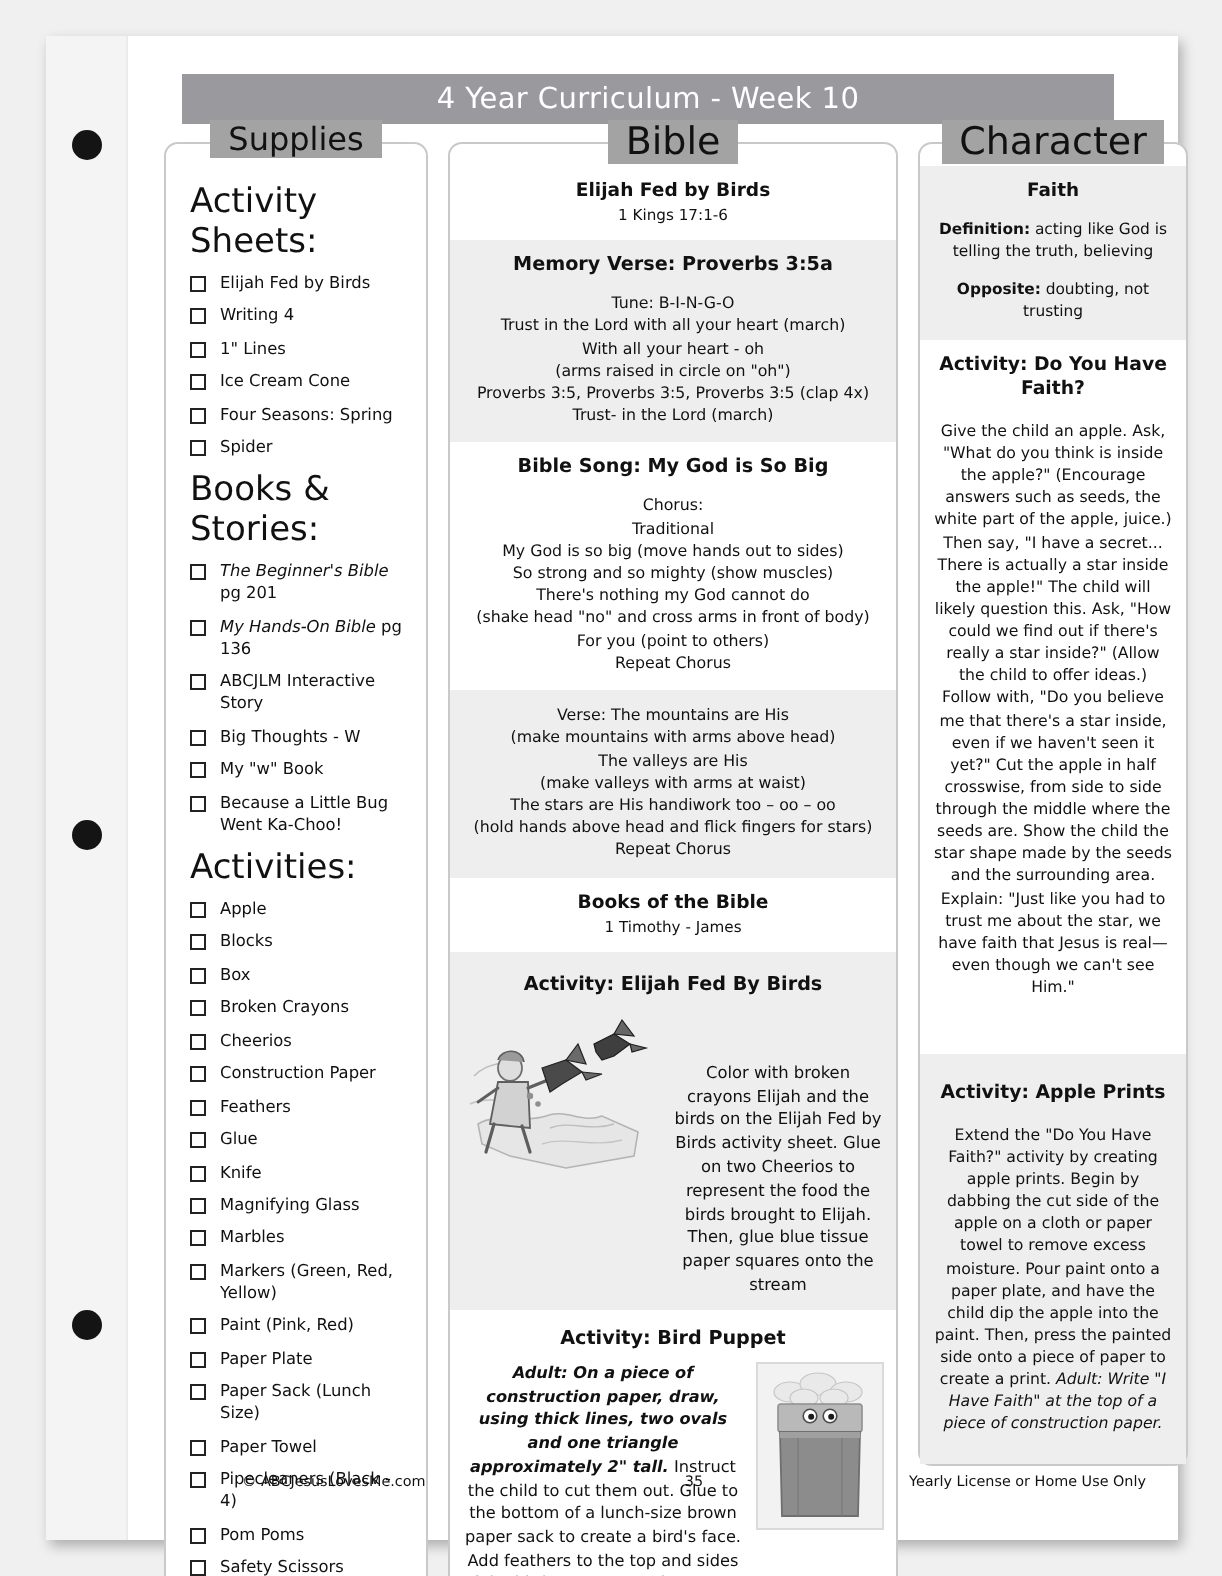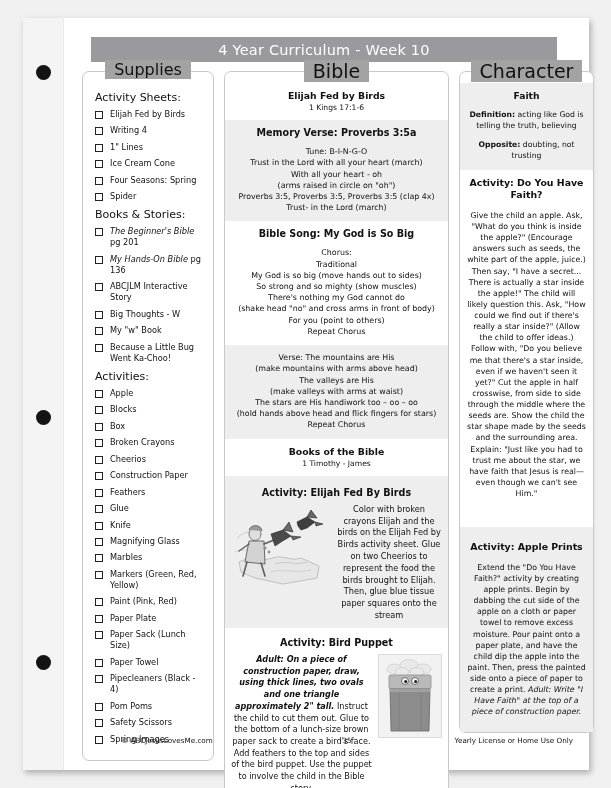--- a/index.html
+++ b/index.html
@@ -56,21 +56,21 @@
     pointer-events:none;
   }
   .legend span{
     background:#a3a3a3;padding:0 9px;font-size:16px;color:#111;
   }
   .legend.big span{font-size:19px;}
 
   .box-inner{padding:17px 9px 10px 9px;}
 
   
-  .sup-h{font-size:11px;margin:6px 0 5px 3px;color:#111;}
+  .sup-h{font-size:17px;margin:6px 0 5px 3px;color:#111;}
   .sup-h.first{margin-top:2px;}
   .sup-li{display:flex;align-items:flex-start;margin:0 0 5.4px 3px;font-size:8.2px;color:#111;line-height:1.35;}
   .cb{
     flex:0 0 auto;width:6px;height:6px;border:1.1px solid #222;
     margin-right:7px;margin-top:2px;
   }
   .sup-t{flex:1;}
   .sup-t .it{font-style:italic;}
 
   
@@ -78,21 +78,21 @@
   .bblock.shade{background:#eeeeee;}
   .b-title{font-size:9.3px;font-weight:bold;color:#111;line-height:1.3;}
   .b-sub{font-size:7.6px;color:#111;margin-top:1px;}
   .b-head{font-size:9.6px;font-weight:bold;color:#111;margin-bottom:8px;}
   .b-lines{font-size:7.9px;color:#111;line-height:1.42;}
   .b-lines .it{}
 
   
   .act-h{font-size:9.6px;font-weight:bold;color:#111;text-align:center;margin:7px 0 6px;}
   .act-row{display:flex;gap:7px;align-items:flex-start;padding:0 6px;}
-  .act-text{font-size:8.2px;line-height:1.44;color:#111;text-align:center;flex:1;}
+  .act-text{font-size:8.2px;line-height:1.44;color:#111;text-align:center;flex:1;margin-top:27px;}
 
   
   .clip-elijah{position:relative;width:98px;height:88px;flex:0 0 98px;overflow:hidden;}
   
   .puppet{position:relative;width:62px;height:82px;flex:0 0 62px;border:1px solid #dadada;overflow:hidden;background:#f6f6f6;}
 
   .act-row2{display:flex;gap:6px;align-items:flex-start;padding:0 6px 6px;}
   .act-text2{font-size:8.1px;line-height:1.45;color:#111;text-align:center;flex:1;}
   .act-text2 .it{font-style:italic;font-weight:bold;}
 

